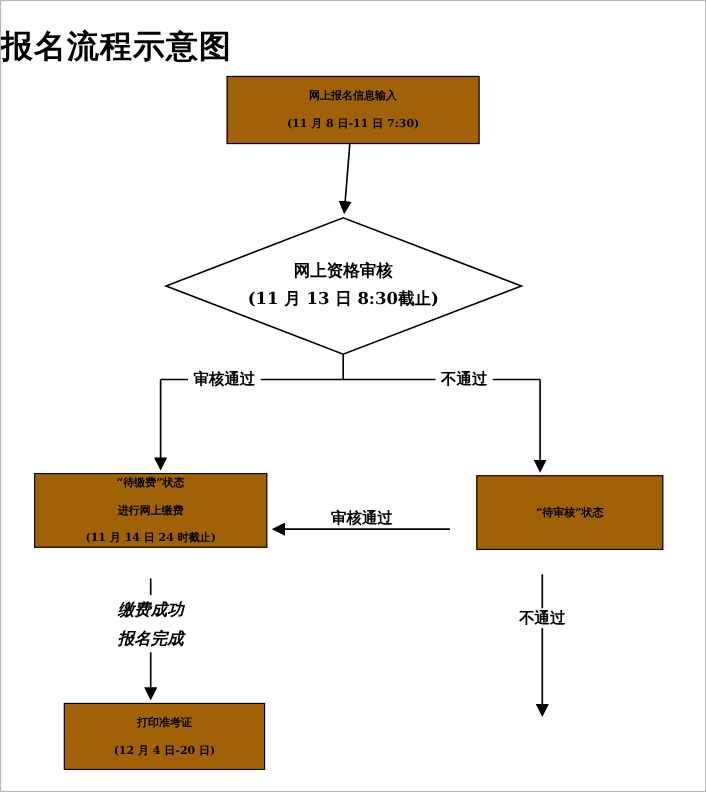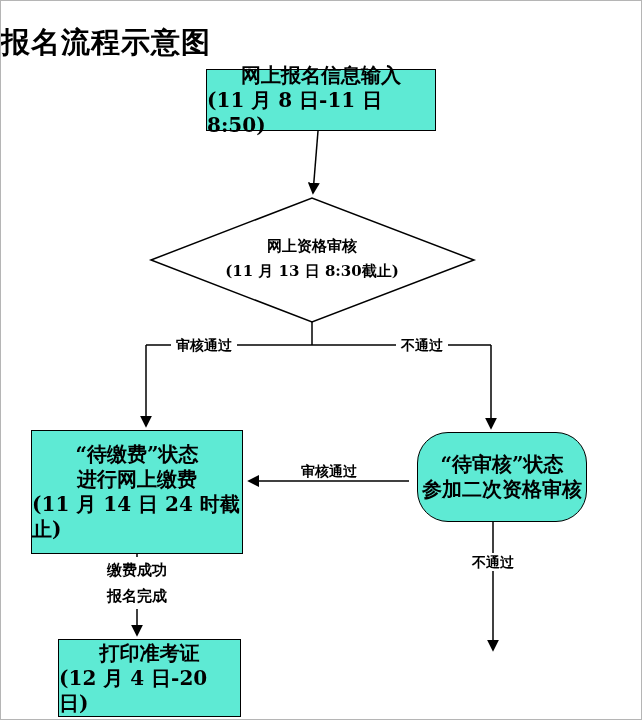--- a/index.html
+++ b/index.html
@@ -33,26 +33,26 @@
     margin: 0;
     text-align: left;
     font-size: 29px;
     font-weight: bold;
     letter-spacing: 1px;
   }
   .box {
     position: absolute;
     box-sizing: border-box;
     border: 1.5px solid #000;
-    background: #5eead4;
+    background: #a16207;
     display: flex;
     flex-direction: column;
     align-items: center;
     justify-content: center;
-    font-size: 20px;
+    font-size: 10px;
     line-height: 25px;
   }
   .diamond-text {
     position: absolute;
     text-align: center;
     font-size: 15px;
     line-height: 25px;
   }
   .edge-label {
     position: absolute;
@@ -97,51 +97,50 @@
 
     <line x1="136" y1="525" x2="136" y2="634" stroke="#000" stroke-width="1.5" marker-end="url(#arrow)"></line>
 
     <line x1="492" y1="521" x2="492" y2="649" stroke="#000" stroke-width="1.5" marker-end="url(#arrow)"></line>
   </svg>
 
   <h1 class="title">报名流程示意图</h1>
 
   <div class="box" style="left:205px; top:68px; width:230px; height:62px;">
     <div>网上报名信息输入</div>
-    <div>(11 月 8 日-11 日 8:50)</div>
+    <div>(11 月 8 日-11 日 7:30)</div>
   </div>
 
   <div class="diamond-text" style="left:186px; top:233px; width:250px;">
     <div>网上资格审核</div>
     <div>(11 月 13 日 8:30截止)</div>
   </div>
 
-  <div class="box" style="left:30px; top:429px; width:212px; height:124px;">
+  <div class="box" style="left:30px; top:429px; width:212px; height:68px;">
     <div>“待缴费”状态</div>
     <div>进行网上缴费</div>
     <div>(11 月 14 日 24 时截止)</div>
   </div>
 
-  <div class="box" style="left:416px; top:431px; width:170px; height:90px;border-radius:31px;">
+  <div class="box" style="left:432px; top:431px; width:170px; height:68px;">
     <div>“待审核”状态</div>
-    <div>参加二次资格审核</div>
   </div>
 
-  <div class="box" style="left:57px; top:638px; width:183px; height:78px;">
+  <div class="box" style="left:57px; top:638px; width:183px; height:61px;">
     <div>打印准考证</div>
     <div>(12 月 4 日-20 日)</div>
   </div>
 
 
   <div class="edge-label" style="left:203px; top:344px;">审核通过</div>
 
   <div class="edge-label" style="left:421px; top:344px;">不通过</div>
 
   <div class="edge-label" style="left:328px; top:470px;">审核通过</div>
 
-  <div class="edge-label two-line" style="left:136px; top:582px;">
+  <div class="edge-label two-line" style="left:136px; top:566px;font-style:italic;">
     <div>缴费成功</div>
     <div>报名完成</div>
   </div>
 
   <div class="edge-label" style="left:492px; top:561px;">不通过</div>
 
 </div>
 
 </body></html>

